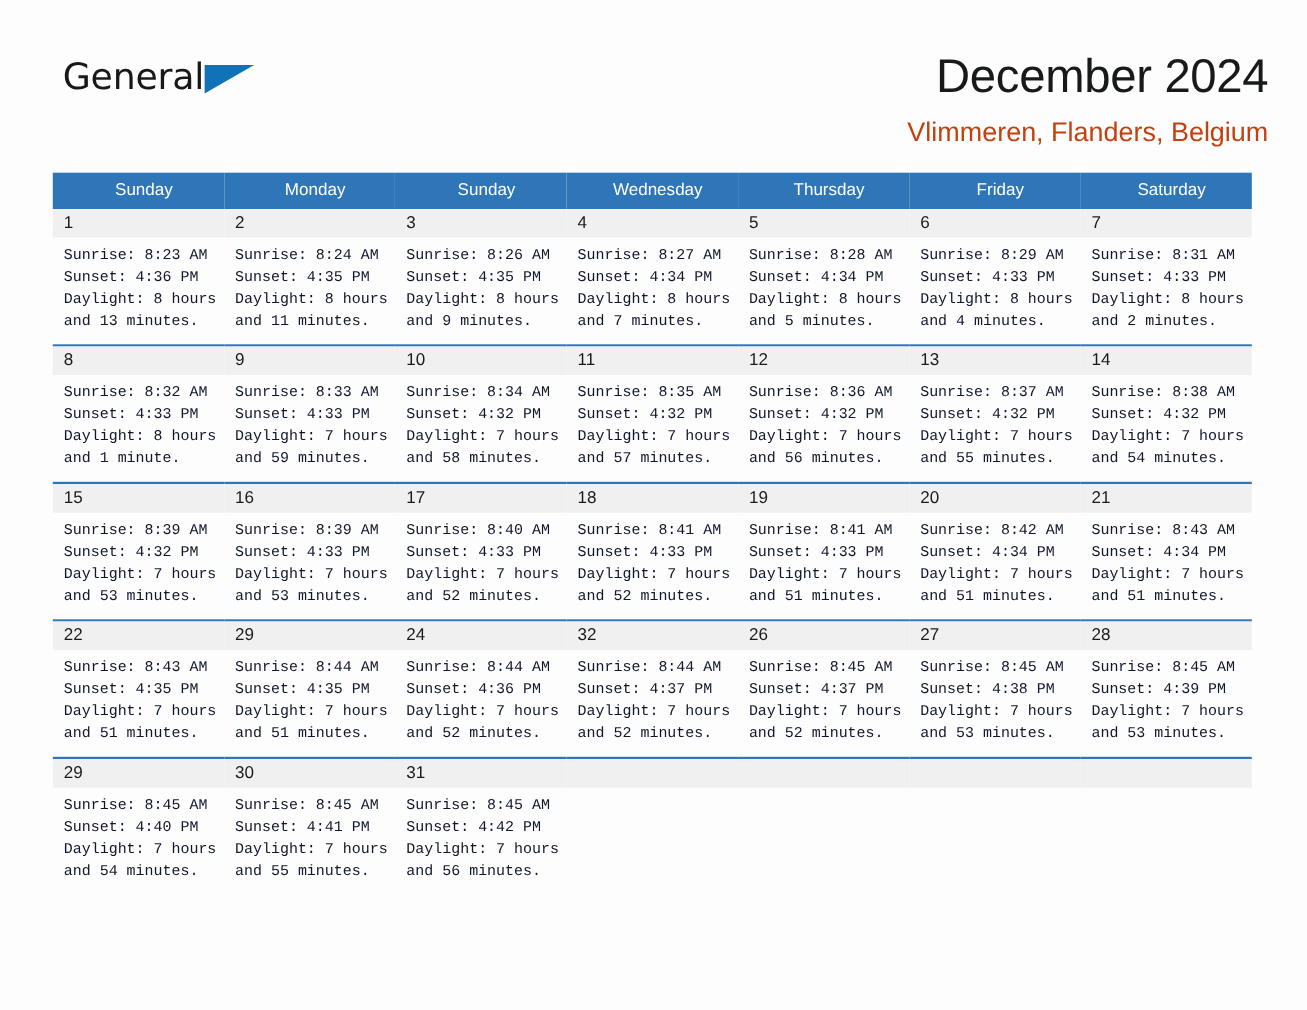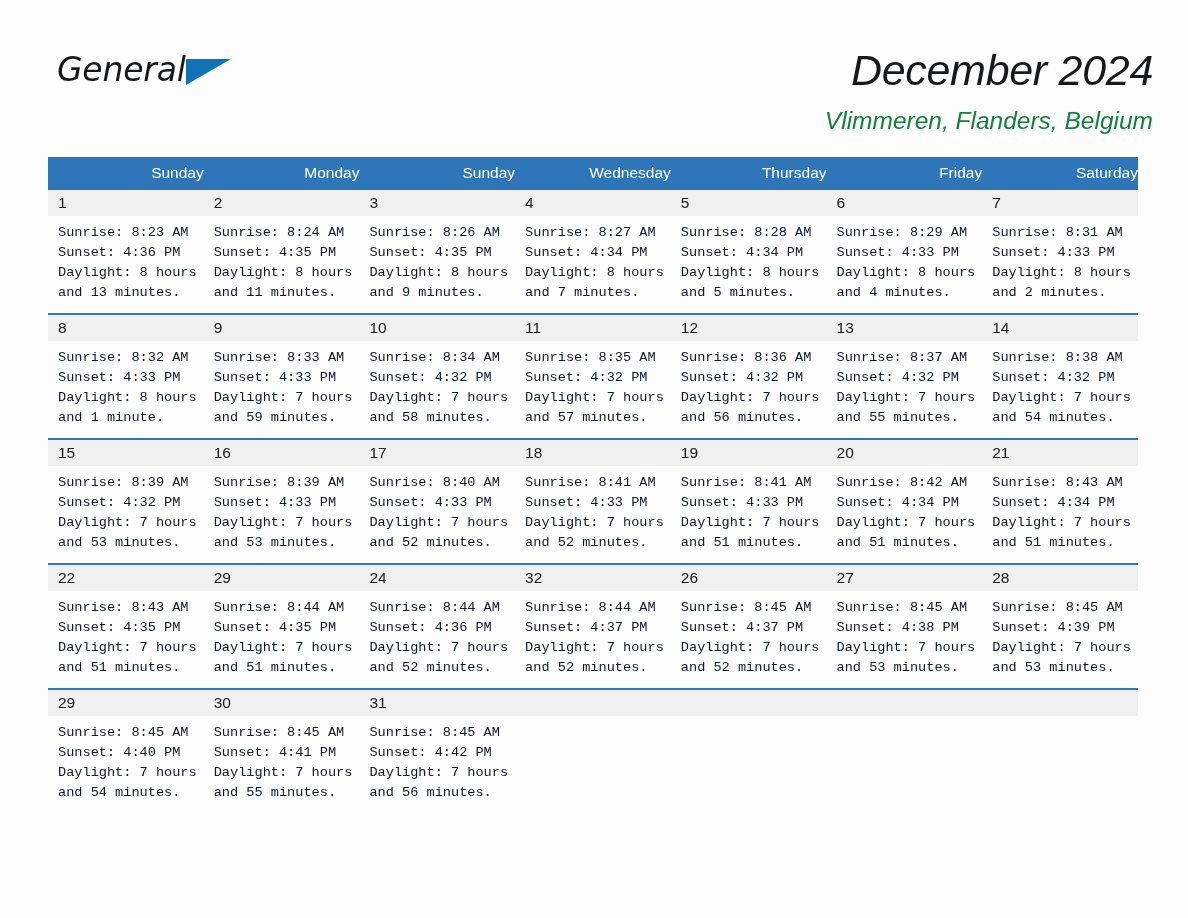--- a/index.html
+++ b/index.html
@@ -20,21 +20,20 @@
     height: 918px;
     box-sizing: border-box;
   }
 
   
   .header {
     position: relative;
     height: 108px;
     padding: 12px 50px;
     box-sizing: border-box;
-    font-style: italic;
   }
   .logo {
     position: absolute;
     left: 57px;
     top: 52px;
     width: 220px;
     height: 72px;
     line-height: 1;
   }
   .logo-row1 {
@@ -93,21 +92,21 @@
     font-size: 43px;
     font-weight: 400;
     color: #18191b;
     letter-spacing: -0.3px;
     line-height: 52px;
     font-family: "Liberation Sans", sans-serif;
   }
   .location {
     font-size: 24.5px;
     font-weight: 400;
-    color: #15803d;
+    color: #c2410c;
     line-height: 30px;
     margin-top: 10px;
     font-family: "Liberation Sans", sans-serif;
   }
 
   
   .calendar {
     position: absolute;
     left: 48px;
     top: 157px;
@@ -118,21 +117,21 @@
     table-layout: fixed;
     width: 1090px;
   }
   table.cal col { width: 155.7px; }
 
   thead th {
     background: #2f76b8;
     color: #ffffff;
     font-size: 15.5px;
     font-weight: 400;
-    text-align: right;
+    text-align: center;
     padding: 7px 0 8px 10px;
     height: 17px;
     font-family: "Liberation Sans", sans-serif;
   }
 
   tbody tr.week-row > td {
     vertical-align: top;
     padding: 0;
     border-top: 2px solid #2f76b8;
     background: #fdfdfd;

